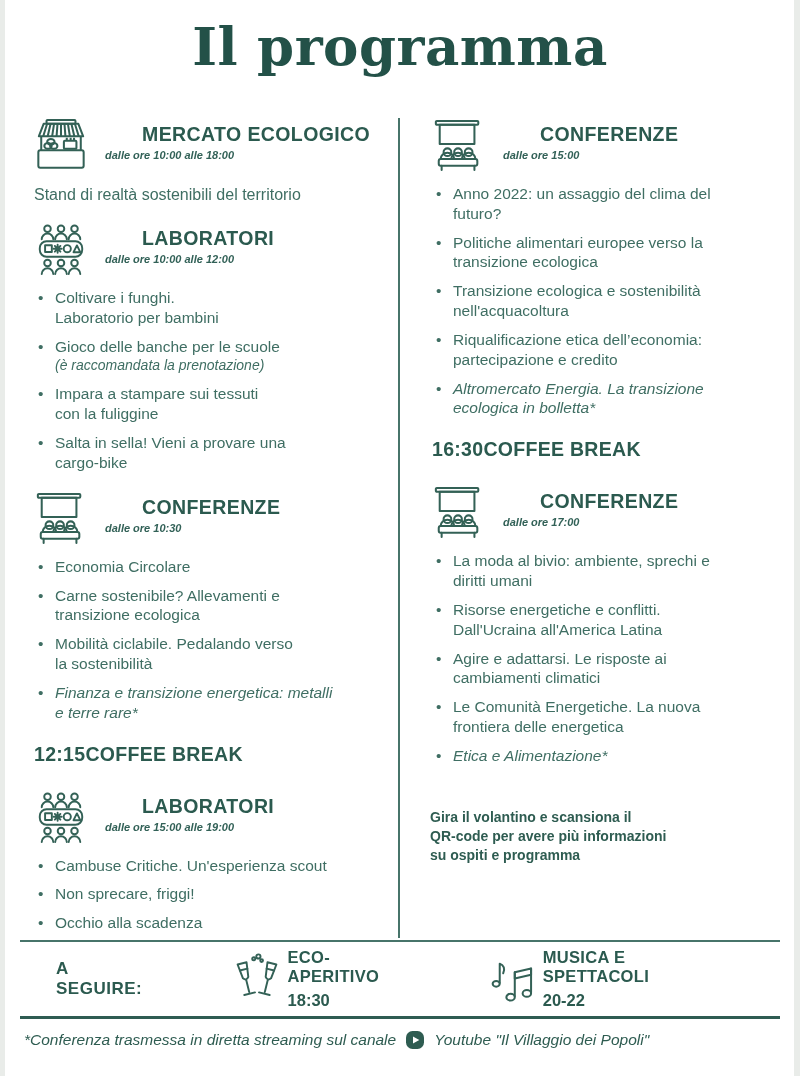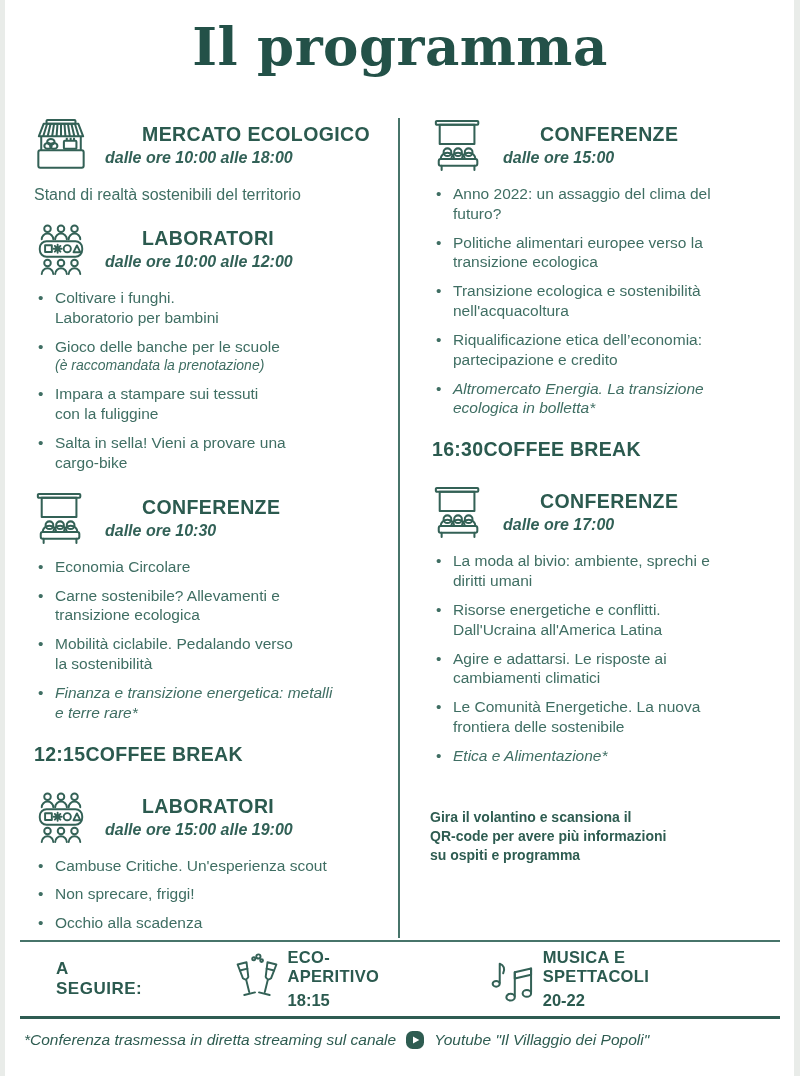--- a/index.html
+++ b/index.html
@@ -15,21 +15,21 @@
   .columns{position:relative;height:860px;box-sizing:border-box;padding:38px 30px 0 32px;
     display:flex;justify-content:space-between;overflow:hidden;}
   .col{width:340px;}
   .vdiv{position:absolute;left:398px;top:38px;bottom:2px;width:2px;background:#47746a;}
   .sec{margin-bottom:18px;}
   .sec-head{display:flex;gap:15px;margin-bottom:10px;align-items:flex-start;}
   .sec-icon{flex:0 0 58px;color:#336156;}
   .sec-icon svg{width:58px;height:54px;display:block;}
   .sec-title{font-size:19.5px;font-weight:700;color:#2b5a4f;letter-spacing:.4px;padding-top:5px;margin-left:37px;}
   .sec-time{font-size:15.5px;font-weight:700;font-style:italic;color:#32five}
-  .sec-time{font-size:16px;font-weight:700;font-style:italic;color:#326157;margin-top:3px;}
+  .sec-time{font-size:11px;font-weight:700;font-style:italic;color:#326157;margin-top:3px;}
   .note-line{font-size:16px;color:#3f6e63;margin:14px 0 6px 2px;}
   .items{margin-top:12px;}
   .item{display:flex;margin:0 0 9px 6px;}
   .bullet{flex:0 0 17px;font-size:15.5px;line-height:1.28;color:#3f6e63;}
   .bullet::before{content:"•";}
   .itext{font-size:15.5px;line-height:1.28;color:#3f6e63;white-space:pre-line;}
   .itext.it{font-style:italic;}
   .inote{font-style:italic;font-size:14px;margin-top:1px;white-space:pre-line;}
   .coffee{display:flex;font-size:19.5px;font-weight:700;color:#2b5a4f;
     letter-spacing:.3px;margin:20px 0 24px 2px;}
@@ -330,21 +330,21 @@
 Dall'Ucraina all'America Latina</span>
           </div>
           <div class="item">
             <span class="bullet"></span>
             <span class="itext">Agire e adattarsi. Le risposte ai
 cambiamenti climatici</span>
           </div>
           <div class="item">
             <span class="bullet"></span>
             <span class="itext">Le Comunità Energetiche. La nuova
-frontiera delle sostenibile</span>
+frontiera delle energetica</span>
           </div>
           <div class="item">
             <span class="bullet"></span>
             <span class="itext it">Etica e Alimentazione*</span>
           </div>
         </div>
       </div>
 
       <div class="qr-note">Gira il volantino e scansiona il
 QR-code per avere più informazioni
@@ -359,21 +359,21 @@
     <span class="bottom-label">A SEGUIRE:</span>
 
     <div class="event">
       <span class="event-icon">
           <svg>
             <use href="#sym-cheers"></use>
           </svg>
         </span>
       <div>
         <div class="event-title">ECO-APERITIVO</div>
-        <div class="event-time">18:15</div>
+        <div class="event-time">18:30</div>
       </div>
     </div>
 
     <div class="event">
       <span class="event-icon">
           <svg>
             <use href="#sym-music"></use>
           </svg>
         </span>
       <div>

